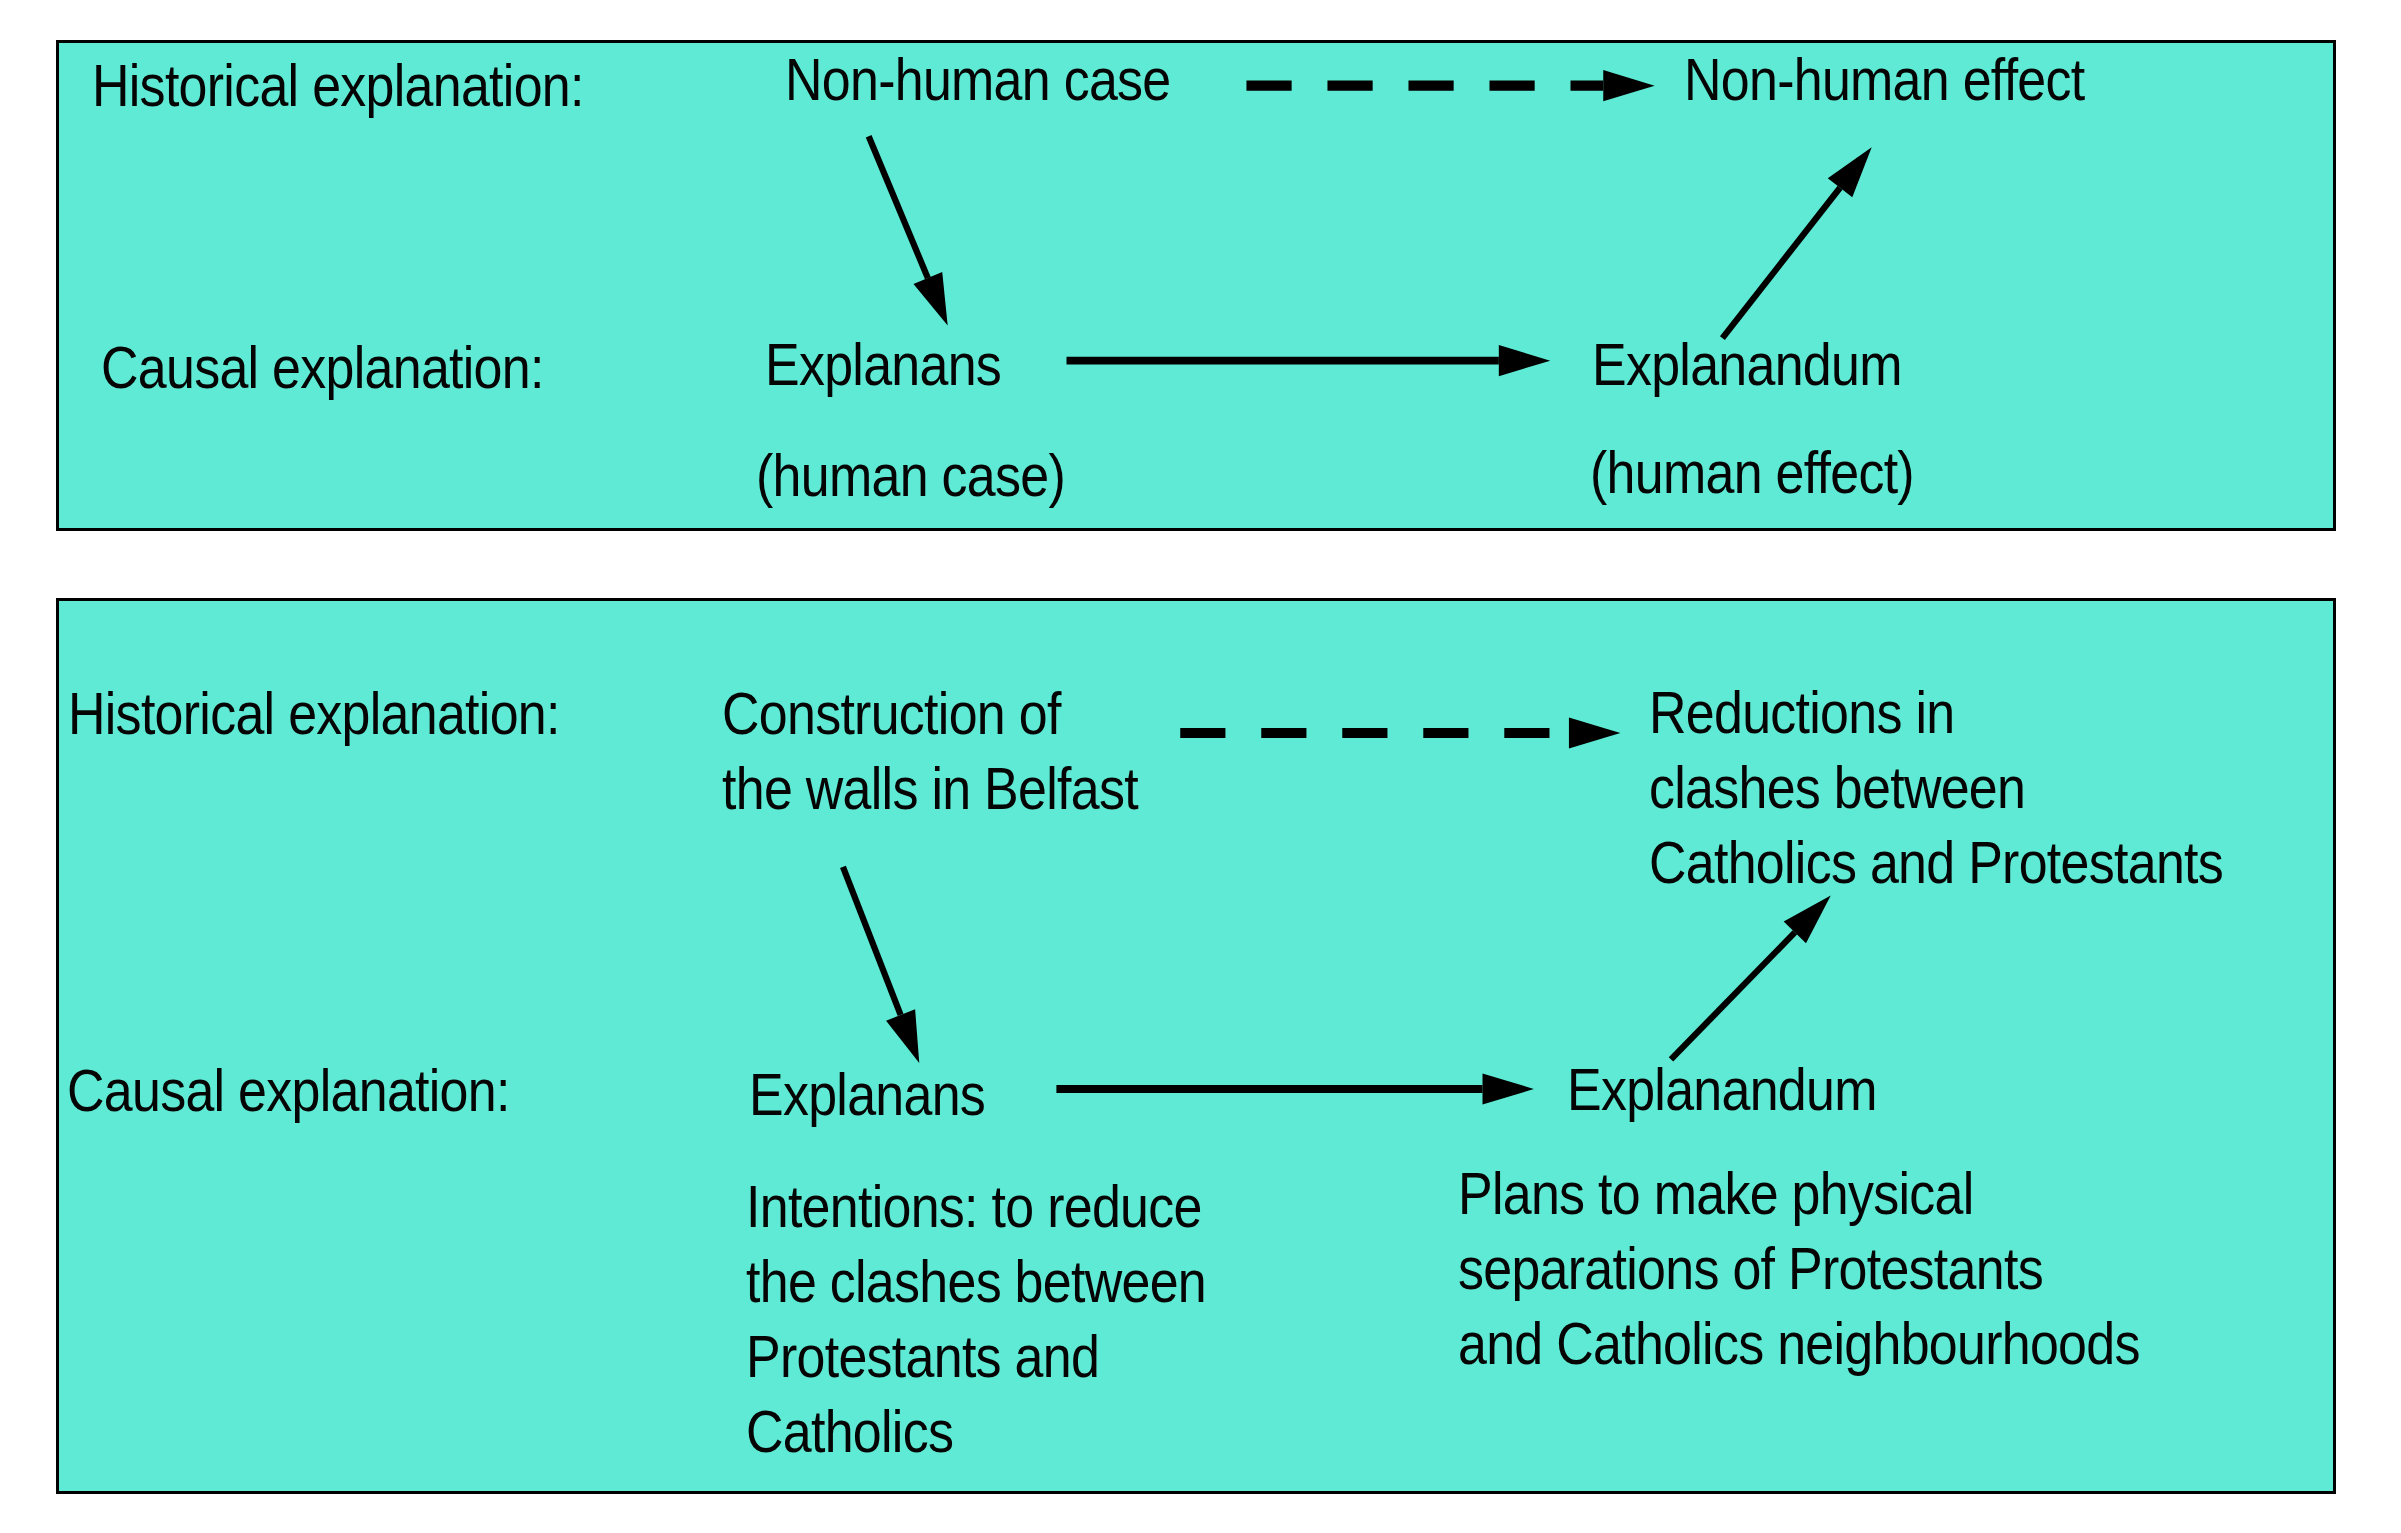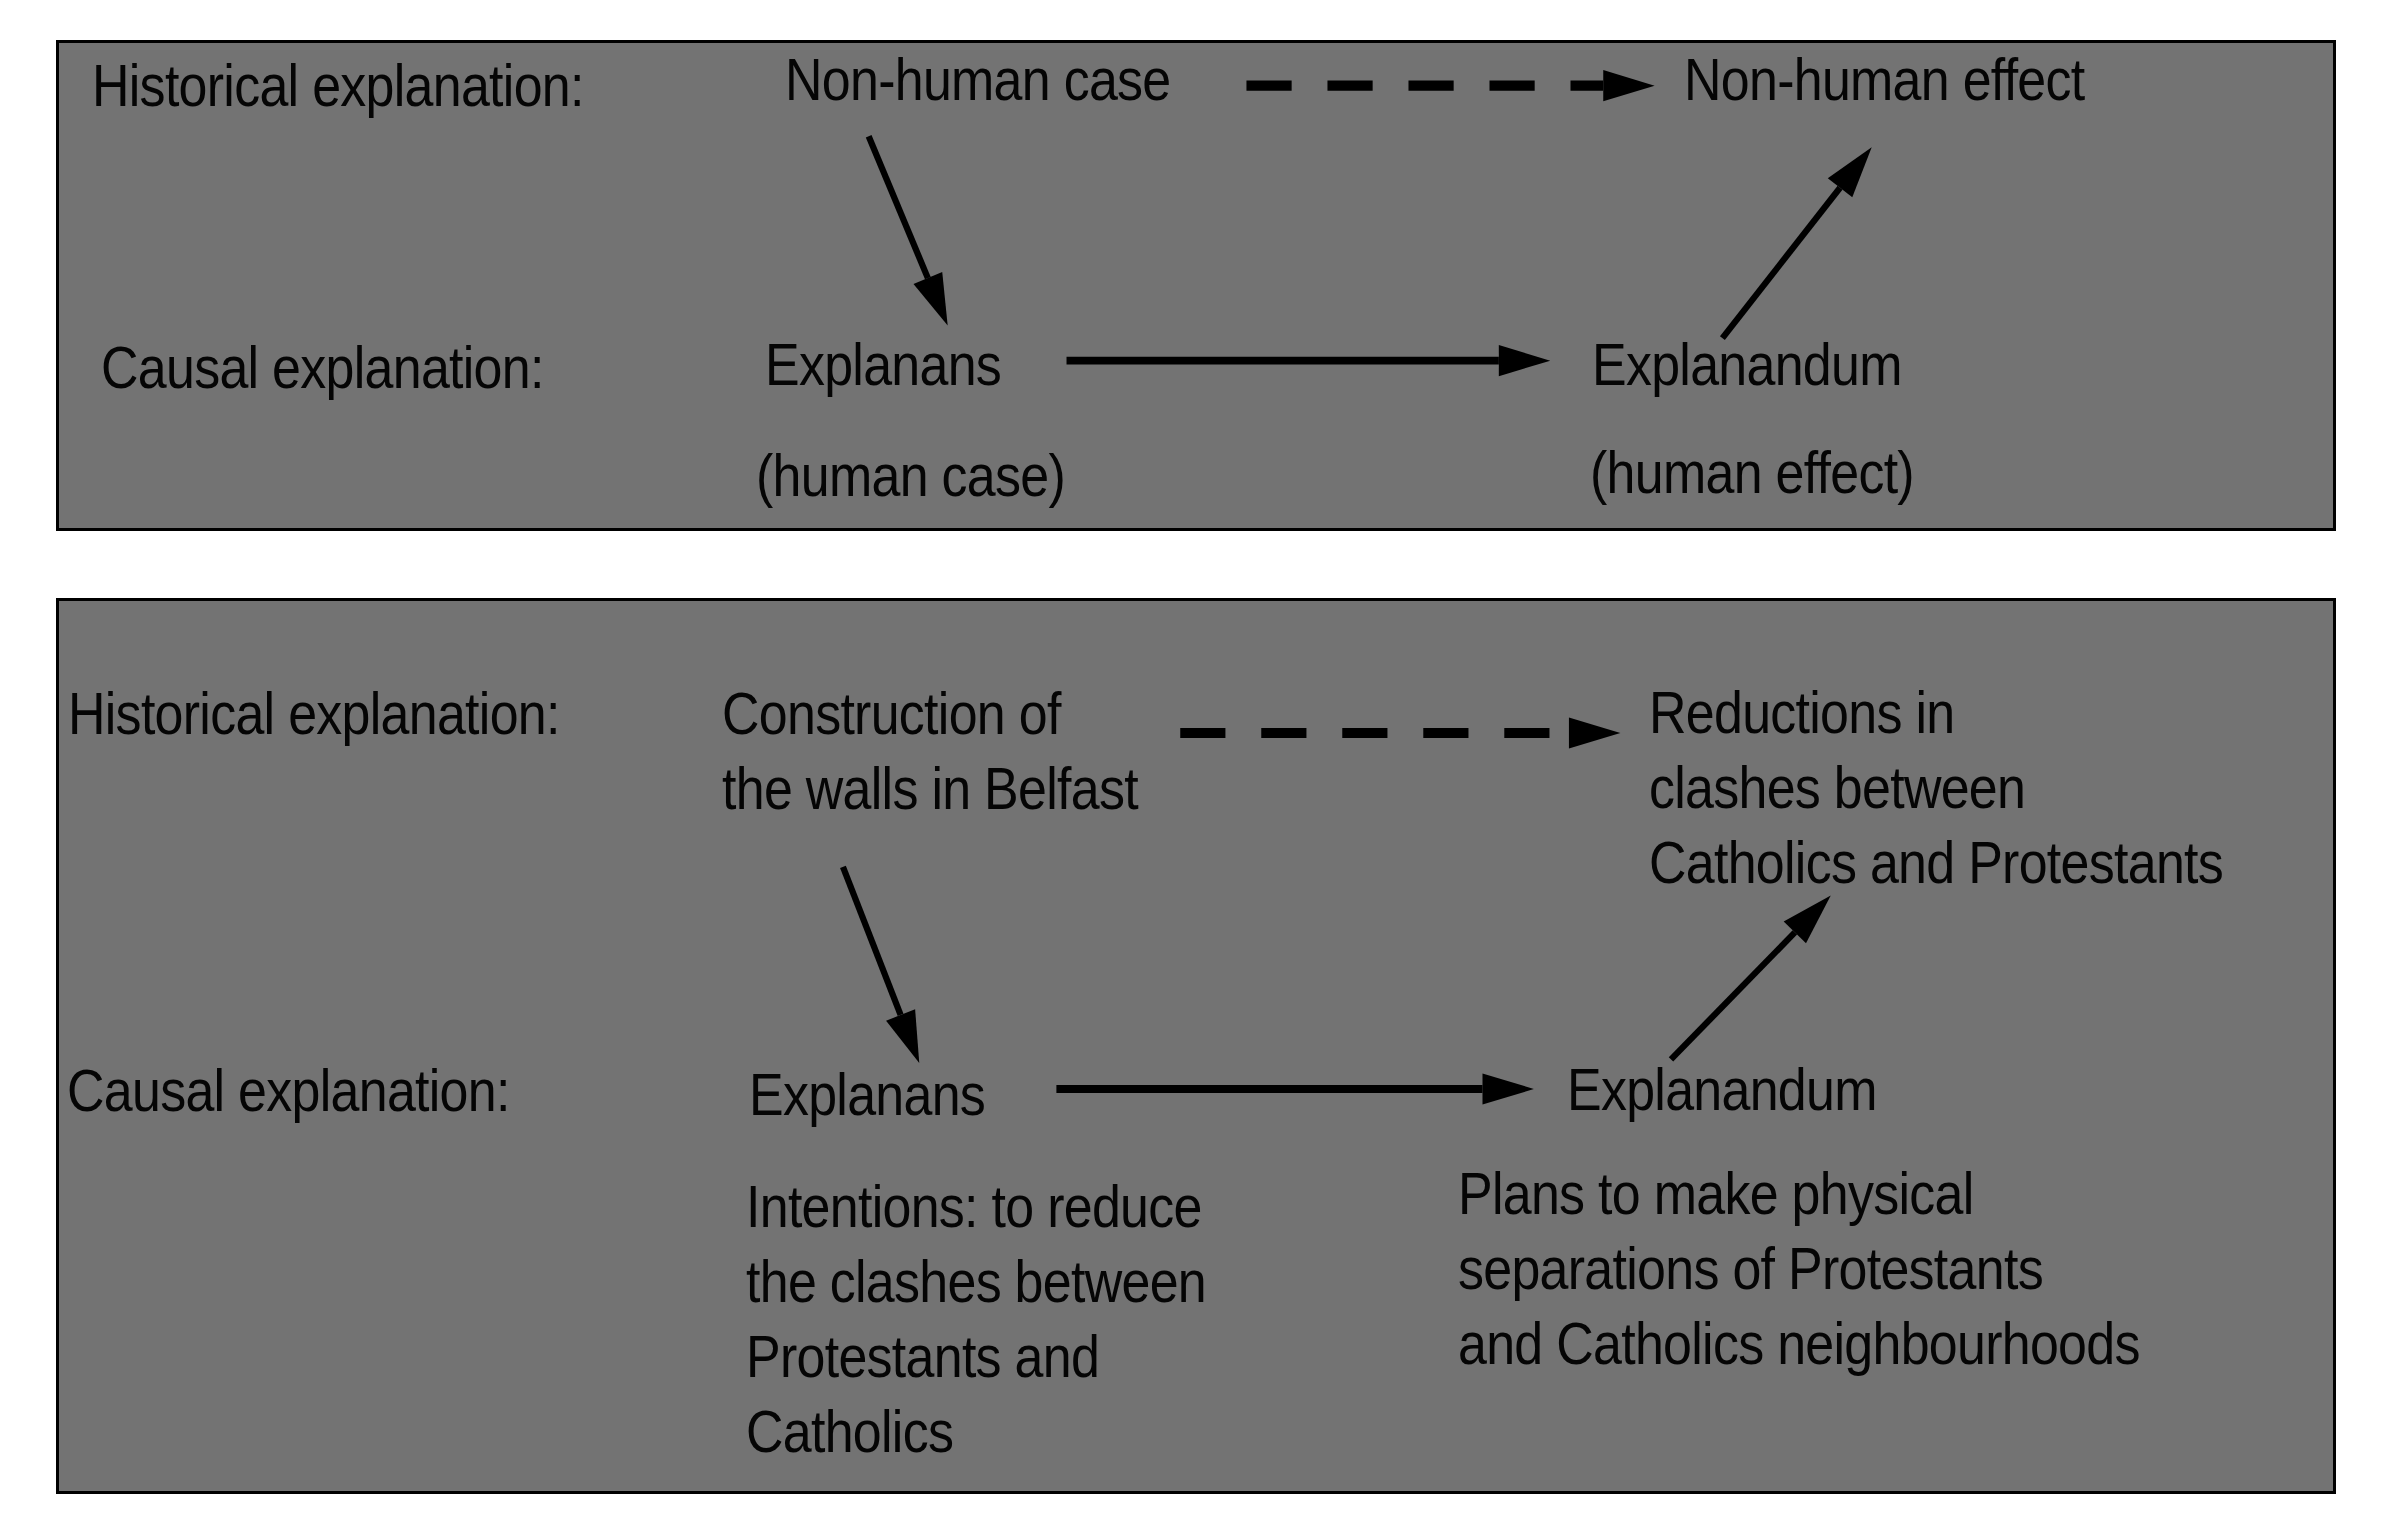--- a/index.html
+++ b/index.html
@@ -18,21 +18,21 @@
     position: absolute;
     left: 0; top: 0;
     width: 2401px;
     height: 1533px;
     background: #ffffff;
     overflow: hidden;
   }
   .panel {
     position: absolute;
     border: 3.1px solid #000000;
-    background: #737373;
+    background: #5eead4;
     box-sizing: border-box;
   }
   .panel-1 { left: 56px;  top: 40px;  width: 2280px; height: 491px; }
   .panel-2 { left: 56px;  top: 598px; width: 2280px; height: 896px; }
   .t {
     position: absolute;
     font-size: 59px;
     line-height: 75px;
     letter-spacing: -0.8px;
     white-space: nowrap;

